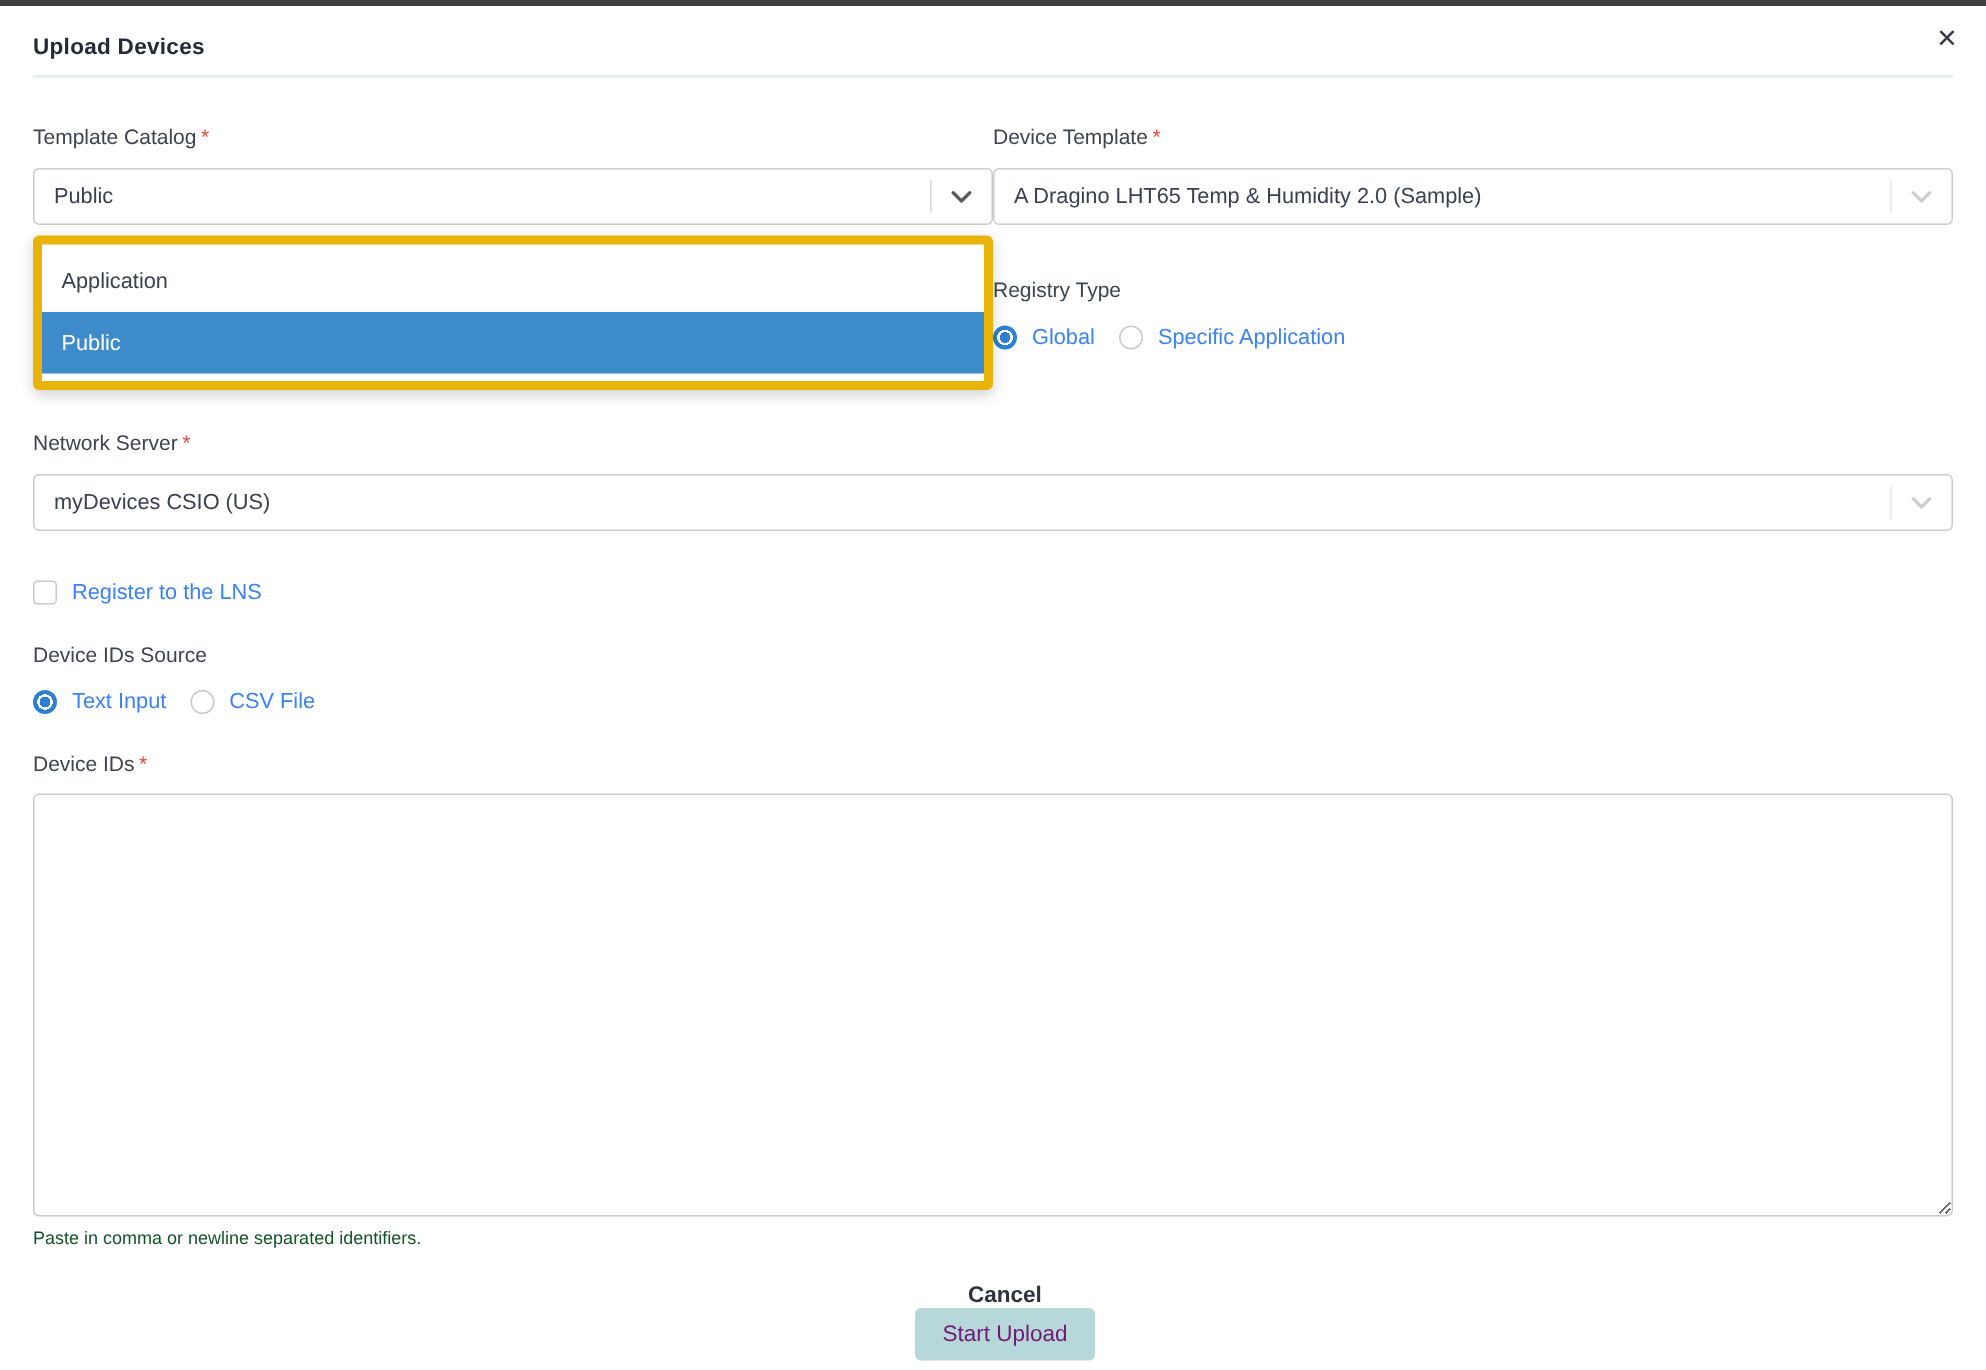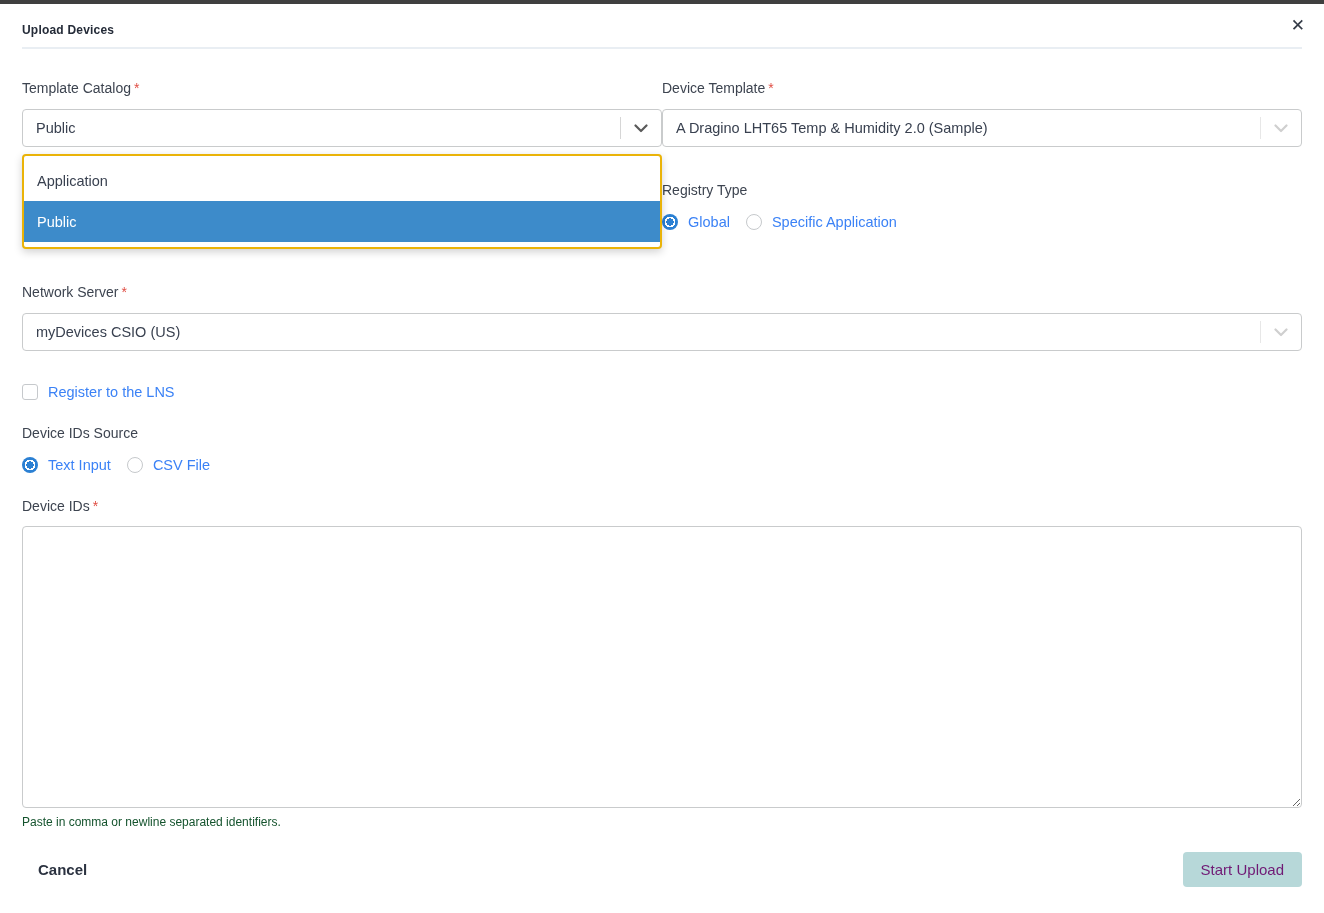--- a/index.html
+++ b/index.html
@@ -7,21 +7,21 @@
   body {
     font-family: "Liberation Sans", sans-serif;
     background: #ffffff;
     color: #2b3240;
     overflow: hidden;
     border-top: 4px solid #3f3f3f;
   }
   .modal { padding: 19px 22px 0 22px; position: relative; height: 100%; }
 
   .modal-title {
-    font-size: 12px;
+    font-size: 15px;
     font-weight: 700;
     color: #242b38;
     letter-spacing: .2px;
   }
   .close-btn {
     position: absolute;
     top: 13px;
     right: 19px;
     font-size: 17px;
     color: #343b47;
@@ -71,21 +71,21 @@
   .chev { stroke: #5a5a5a; }
   .select.disabled .chev { stroke: #cfcfcf; }
   .select.disabled { cursor: default; }
 
   .dropdown-menu {
     position: absolute;
     top: calc(100% + 7px);
     left: 0;
     right: 0;
     background: #fff;
-    border: 2px solid #eab308;
+    border: 6px solid #eab308;
     border-radius: 4px;
     box-shadow: 0 3px 9px rgba(0,0,0,.18);
     padding: 4px 0 5px 0;
     z-index: 20;
   }
   .dropdown-option {
     height: 41px;
     display: flex;
     align-items: center;
     padding: 0 13px;
@@ -140,20 +140,21 @@
     outline: none;
   }
   .help-text { font-size: 12px; color: #14532d; margin-top: 7px; }
 
   .footer {
     margin-top: 23px;
     display: flex;
     justify-content: space-between;
     align-items: center;
     padding-left: 16px;
+    flex-direction: column;
   }
   .cancel-btn {
     background: none;
     border: none;
     font-family: "Liberation Sans", sans-serif;
     font-size: 15px;
     font-weight: 700;
     color: #2b3240;
     cursor: pointer;
   }

